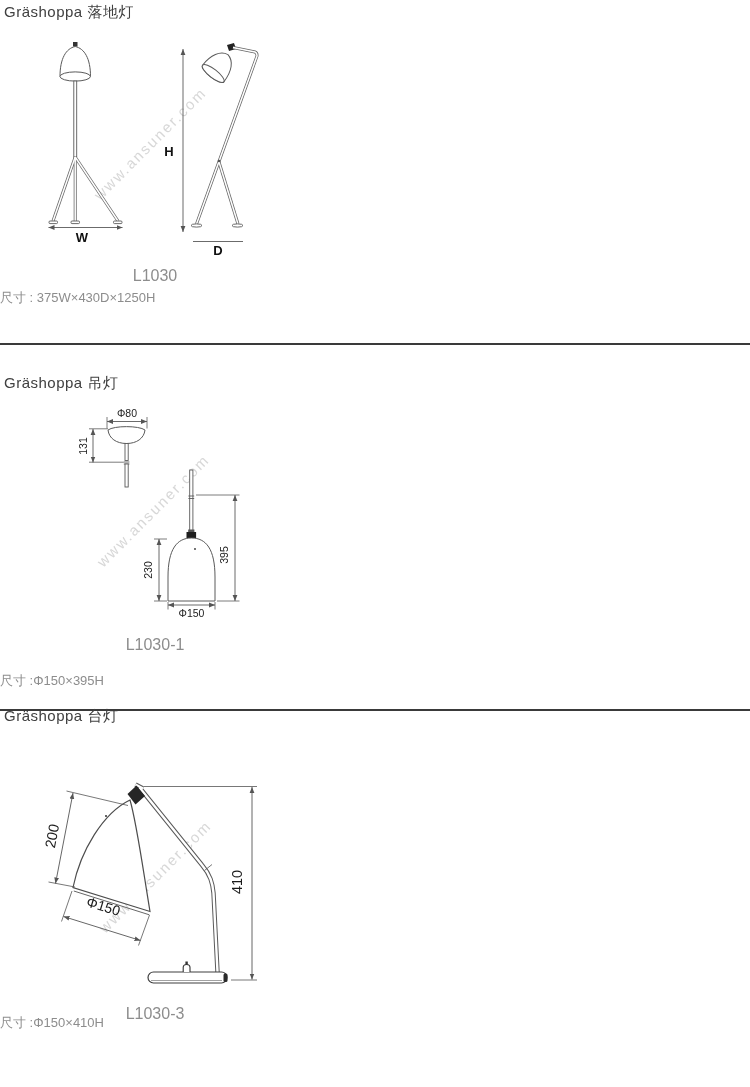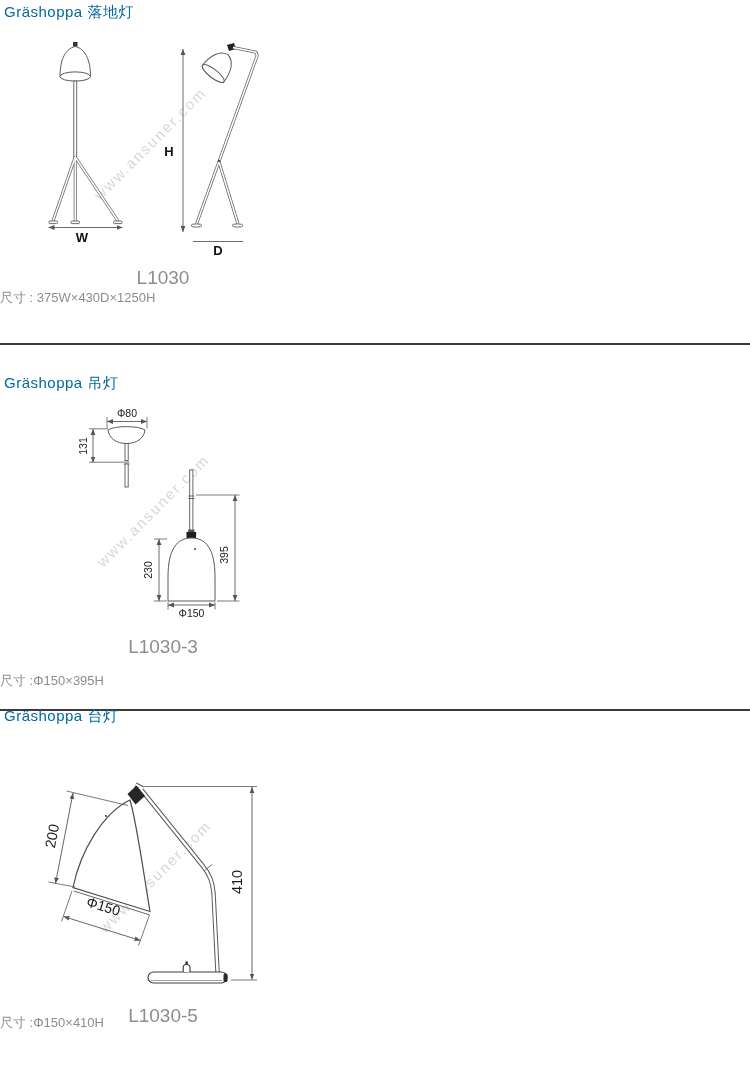--- a/index.html
+++ b/index.html
@@ -1,21 +1,21 @@
 <!DOCTYPE html>
 <html><head>
 <meta charset="utf-8">
 <style>
   html,body{margin:0;padding:0;background:#fff;}
   body{width:750px;height:1087px;position:relative;overflow:hidden;
        font-family:"Liberation Sans",sans-serif;}
-  .sec-title{position:absolute;left:4px;font-size:15px;color:#0369a1;
+  .sec-title{position:absolute;left:4px;font-size:15px;color:#404040;
              letter-spacing:.5px;white-space:nowrap;}
   .model{position:absolute;left:0;width:310px;text-align:center;
-         font-size:19px;color:#8d8d8d;margin-left:8px;}
+         font-size:16px;color:#8d8d8d;}
   .size{position:absolute;left:0;width:310px;text-align:left;
         font-size:13px;color:#8d8d8d;}
   .divider{position:absolute;left:0;width:750px;height:2px;background:#3a3a3a;}
   .wm{position:absolute;width:160px;text-align:center;font-size:15px;
       letter-spacing:2px;color:rgba(182,182,182,.55);white-space:nowrap;
       transform:rotate(-45deg);pointer-events:none;}
   svg{position:absolute;overflow:visible;}
   svg text{font-family:"Liberation Sans",sans-serif;fill:#222;stroke:none;}
   .dimtxt{font-size:10.5px;}
   .dimtxt3{font-size:14.5px;fill:#1a1a1a;}
@@ -135,21 +135,21 @@
     <line x1="142" y1="201" x2="164.5" y2="201" stroke-width="0.8"></line>
     <text class="dimtxt" transform="translate(152.5,155) rotate(-90)" text-anchor="middle">395</text>
 
     <line x1="93" y1="202" x2="93" y2="209.5" stroke-width="0.8"></line>
     <line x1="140" y1="202" x2="140" y2="209.5" stroke-width="0.8"></line>
     <line x1="93" y1="205" x2="140" y2="205" stroke-width="0.9" marker-start="url(#a2)" marker-end="url(#a2)"></line>
     <text class="dimtxt" x="116.5" y="216.5" text-anchor="middle">Φ150</text>
   </g>
 </svg>
 
-<div class="model" style="top:636px">L1030-3</div>
+<div class="model" style="top:636px">L1030-1</div>
 <div class="size" style="top:672px">尺寸 :Φ150×395H</div>
 
 <div class="divider" style="top:709px"></div>
 
 <div class="sec-title" style="top:707px">Gräshoppa 台灯</div>
 
 <div class="wm" style="left:75px;top:868px">www.ansuner.com</div>
 
 <svg style="left:40px;top:760px" width="230" height="236" viewBox="0 0 230 236">
   <defs>
@@ -191,14 +191,14 @@
     <text class="dimtxt3" transform="translate(62,151) rotate(17)" text-anchor="middle" style="font-size:14px">Φ150</text>
 
     <rect x="108" y="212" width="79" height="11" rx="5.5" fill="#fff" stroke="#3f3f3f" stroke-width="1.2"></rect>
     <rect x="183.5" y="213.5" width="4" height="8.5" rx="1.5" fill="#2b2b2b" stroke="none"></rect>
     <line x1="111" y1="220.5" x2="182" y2="220.5" stroke-width="0.8" stroke="#8a8a8a"></line>
     <rect x="145.4" y="201.5" width="2.4" height="3.2" fill="#333" stroke="none"></rect>
     <path d="M143.2,212 L143.2,207.5 Q143.2,204.5 146.6,204.5 Q150,204.5 150,207.5 L150,212" fill="#fff" stroke="#333" stroke-width="1.1"></path>
   </g>
 </svg>
 
-<div class="model" style="top:1005px">L1030-5</div>
+<div class="model" style="top:1005px">L1030-3</div>
 <div class="size" style="top:1014px">尺寸 :Φ150×410H</div>
 
 </body></html>

